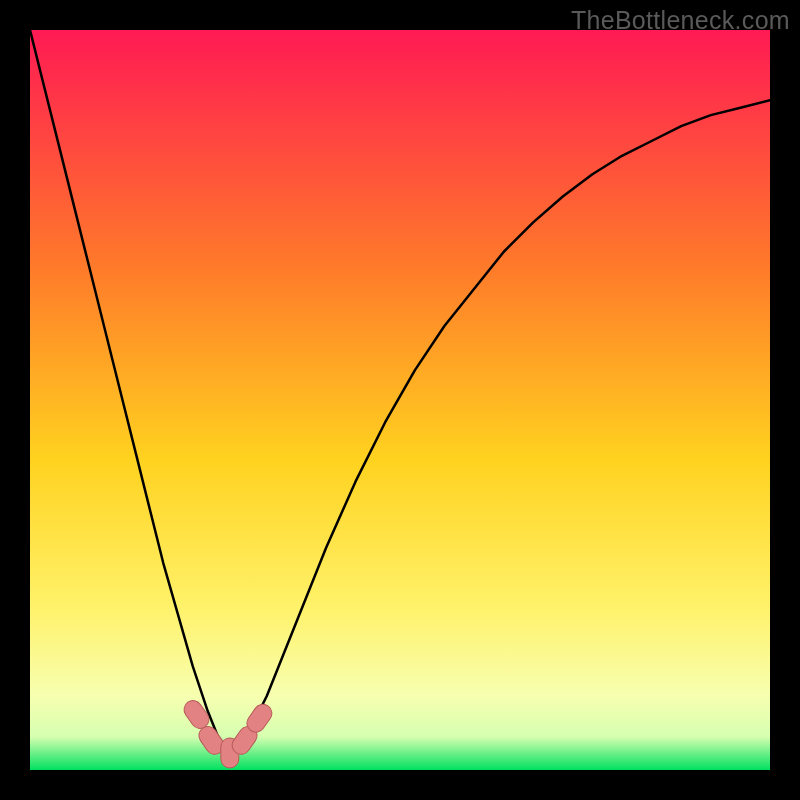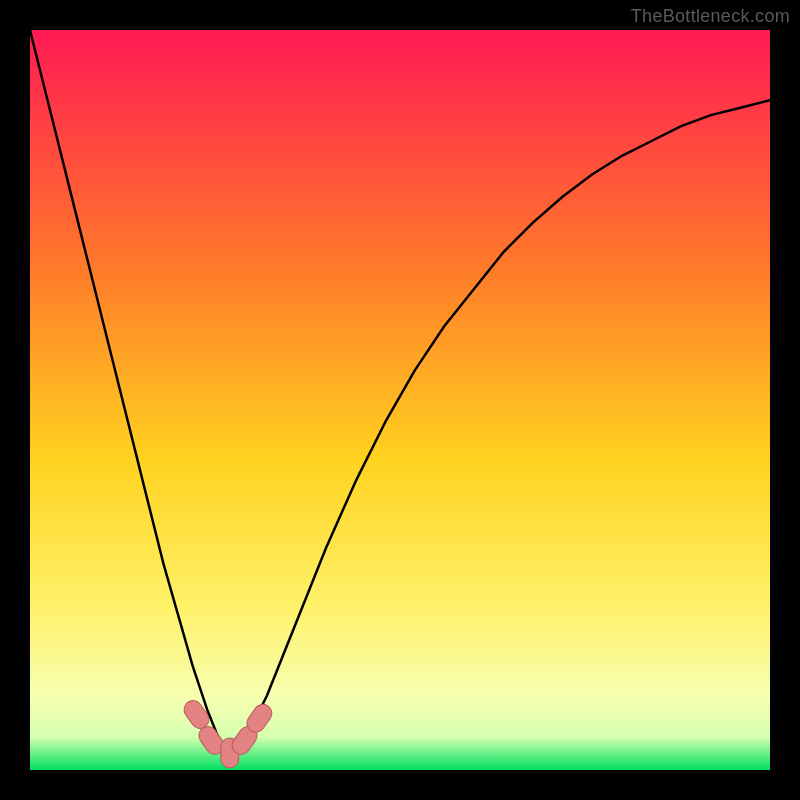--- a/index.html
+++ b/index.html
@@ -28,21 +28,21 @@
     display: block;
     width: 740px;
     height: 740px;
   }
   .watermark {
     position: absolute;
     top: 6px;
     right: 10px;
     color: #5a5a5a;
     font-family: Arial, Helvetica, sans-serif;
-    font-size: 18px;
+    font-size: 25px;
     letter-spacing: 0.3px;
     user-select: none;
   }
 </style>
 </head>
 <body>
 
 <div class="stage">
 
   <div class="watermark">TheBottleneck.com</div>

